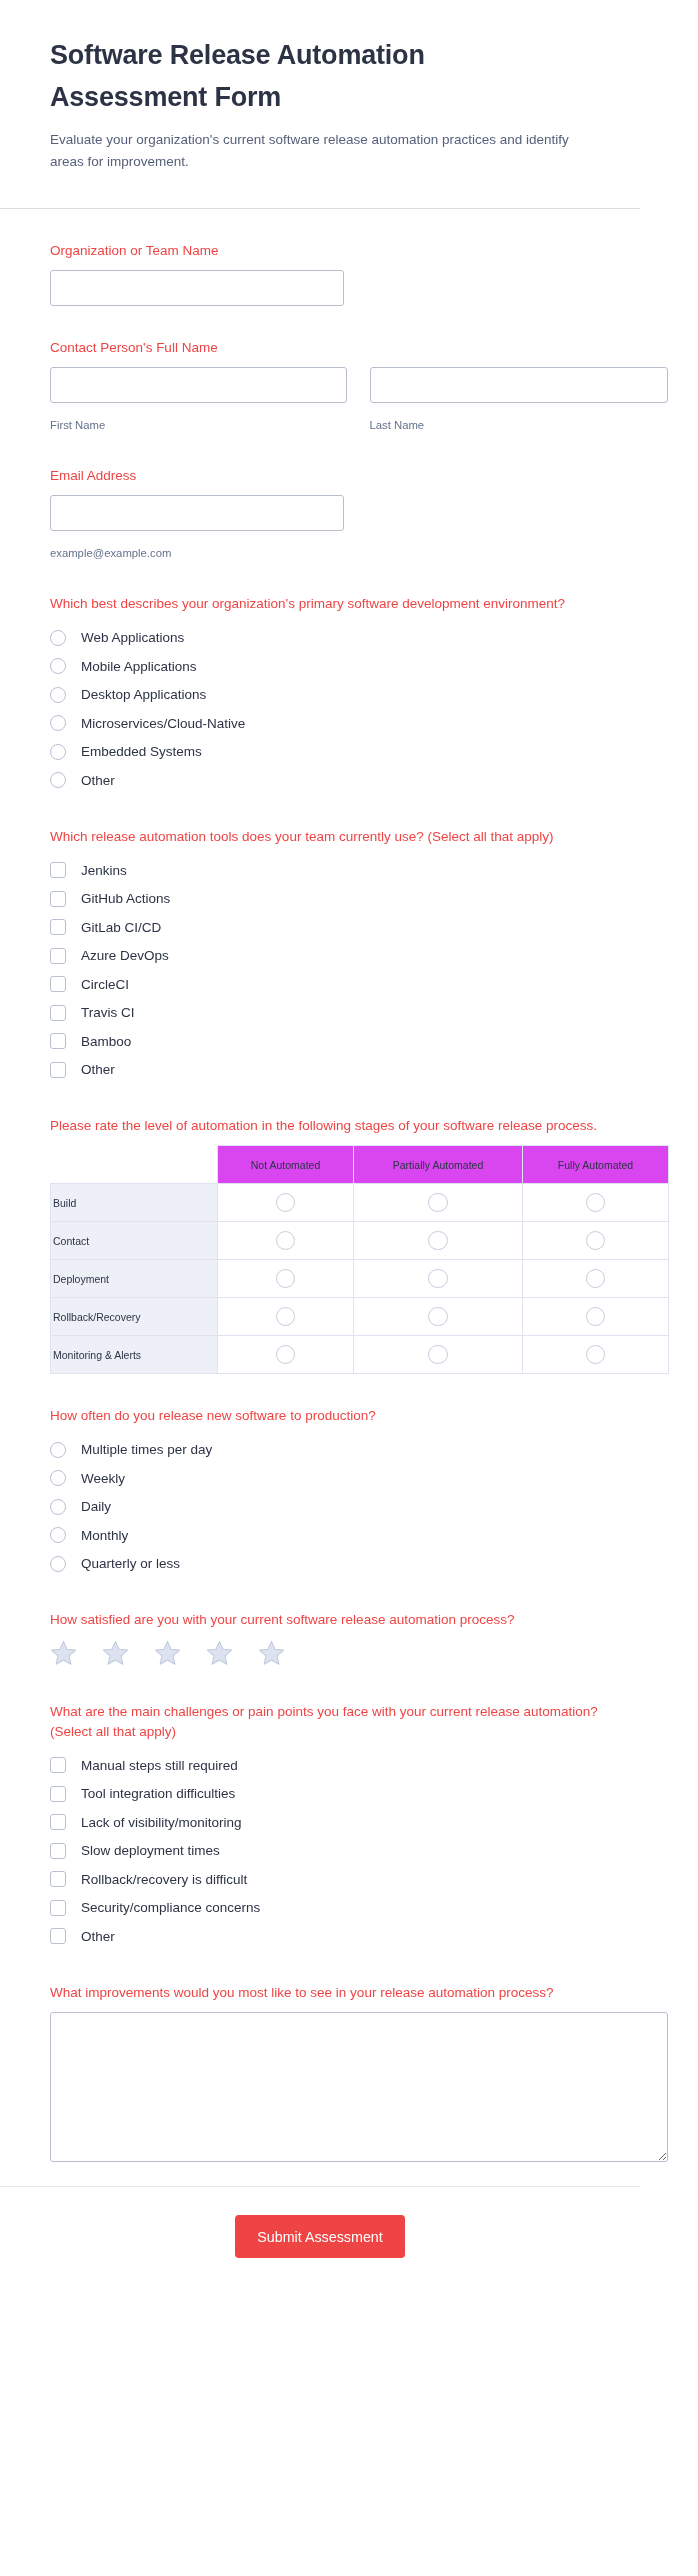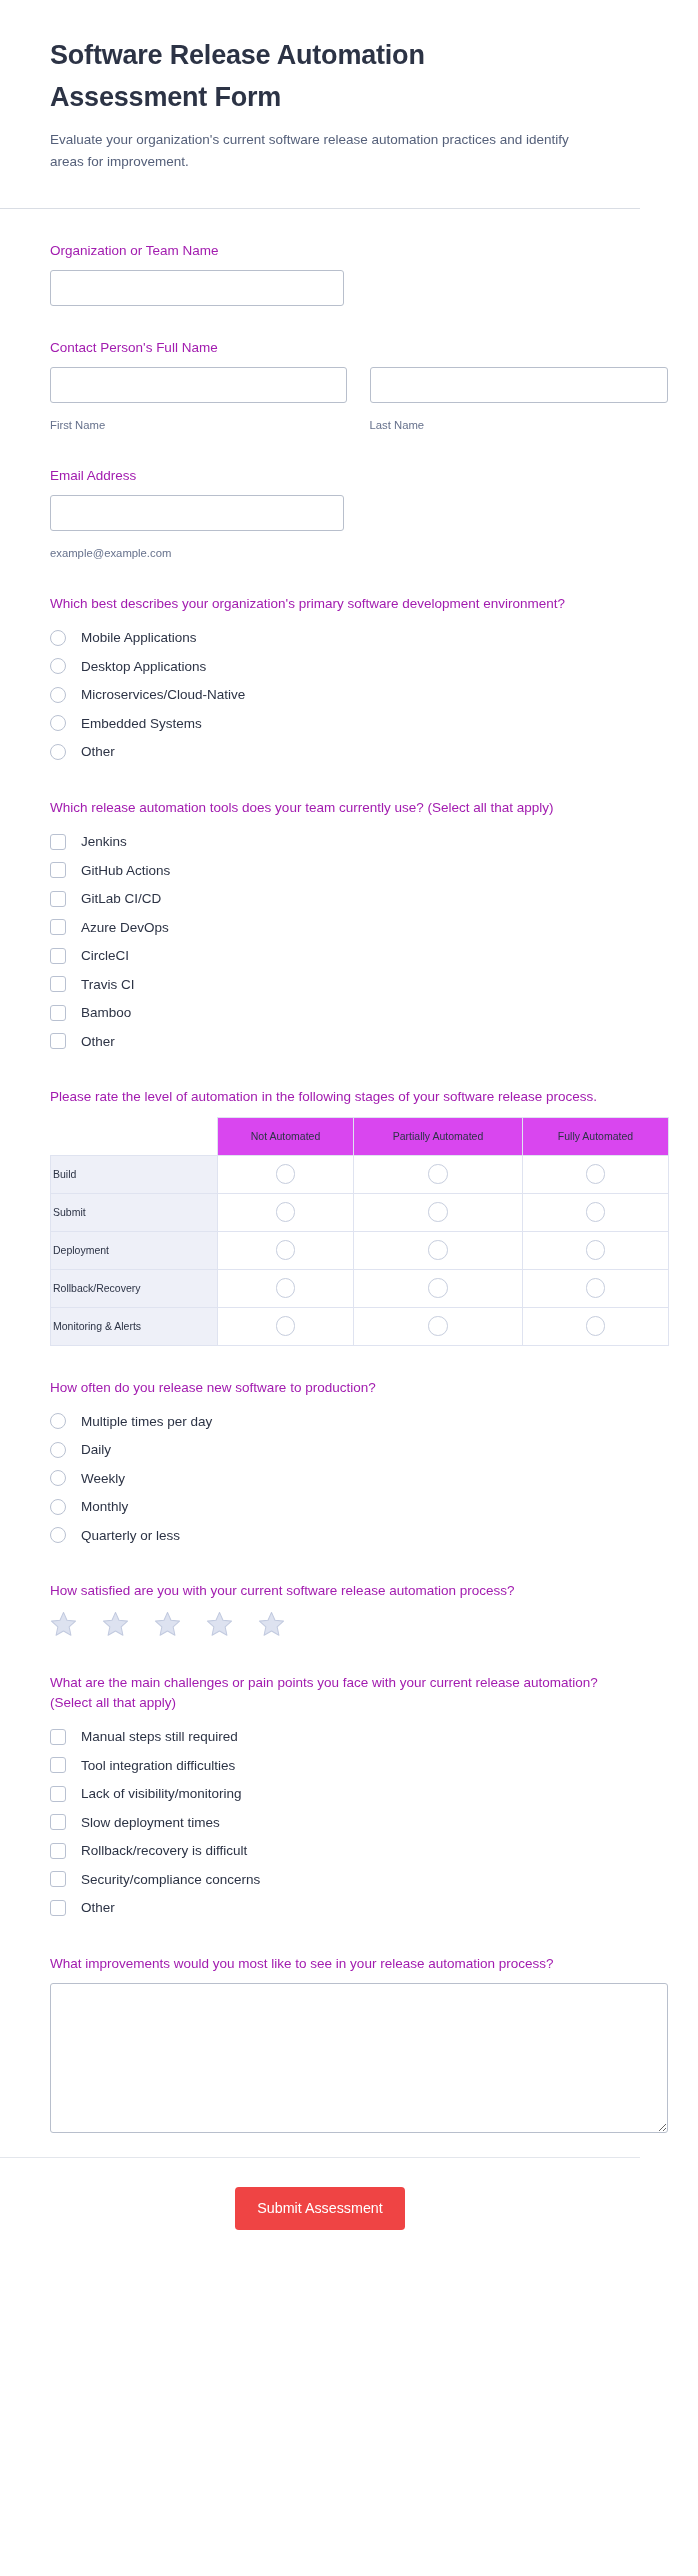--- a/index.html
+++ b/index.html
@@ -33,21 +33,21 @@
   .divider { border: none; border-top: 0.8px solid #d9dde4; margin: 0; }
 
   
   main.content { padding: 0 31px 0 50px; }
   .q { margin-top: 32px; }
   .qlabel {
     display: block;
     font-size: 13.5px;
     font-weight: 500;
     line-height: 1.5;
-    color: #a21caf;
+    color: #ef4444;
     margin: 0 0 9px 0;
   }
   .w700 { max-width: 526px; }
   .w780 { max-width: 586px; }
   .w740 { max-width: 556px; }
 
   .text-input {
     display: block;
     width: 294px;
     height: 36px;
@@ -185,20 +185,24 @@
       <label class="qlabel">Email Address</label>
       <input type="text" class="text-input" style="">
       <div class="sublabel">example@example.com</div>
     </section>
 
     <section class="q">
       <label class="qlabel w700">Which best describes your organization's primary software development environment?</label>
       <ul class="options" id="environment-options">
           <li class="option">
             <span class="control radio"></span>
+            <span class="option-label">Web Applications</span>
+          </li>
+          <li class="option">
+            <span class="control radio"></span>
             <span class="option-label">Mobile Applications</span>
           </li>
           <li class="option">
             <span class="control radio"></span>
             <span class="option-label">Desktop Applications</span>
           </li>
           <li class="option">
             <span class="control radio"></span>
             <span class="option-label">Microservices/Cloud-Native</span>
           </li>
@@ -269,21 +273,21 @@
             </tr>
           </thead>
           <tbody>
             <tr>
               <th class="row-label">Build</th>
               <td><span class="cell-radio"></span></td>
               <td><span class="cell-radio"></span></td>
               <td><span class="cell-radio"></span></td>
             </tr>
             <tr>
-              <th class="row-label">Submit</th>
+              <th class="row-label">Contact</th>
               <td><span class="cell-radio"></span></td>
               <td><span class="cell-radio"></span></td>
               <td><span class="cell-radio"></span></td>
             </tr>
             <tr>
               <th class="row-label">Deployment</th>
               <td><span class="cell-radio"></span></td>
               <td><span class="cell-radio"></span></td>
               <td><span class="cell-radio"></span></td>
             </tr>
@@ -305,25 +309,25 @@
 
     <section class="q">
       <label class="qlabel">How often do you release new software to production?</label>
       <ul class="options" id="frequency-options">
           <li class="option">
             <span class="control radio"></span>
             <span class="option-label">Multiple times per day</span>
           </li>
           <li class="option">
             <span class="control radio"></span>
+            <span class="option-label">Weekly</span>
+          </li>
+          <li class="option">
+            <span class="control radio"></span>
             <span class="option-label">Daily</span>
-          </li>
-          <li class="option">
-            <span class="control radio"></span>
-            <span class="option-label">Weekly</span>
           </li>
           <li class="option">
             <span class="control radio"></span>
             <span class="option-label">Monthly</span>
           </li>
           <li class="option">
             <span class="control radio"></span>
             <span class="option-label">Quarterly or less</span>
           </li>
         </ul>

